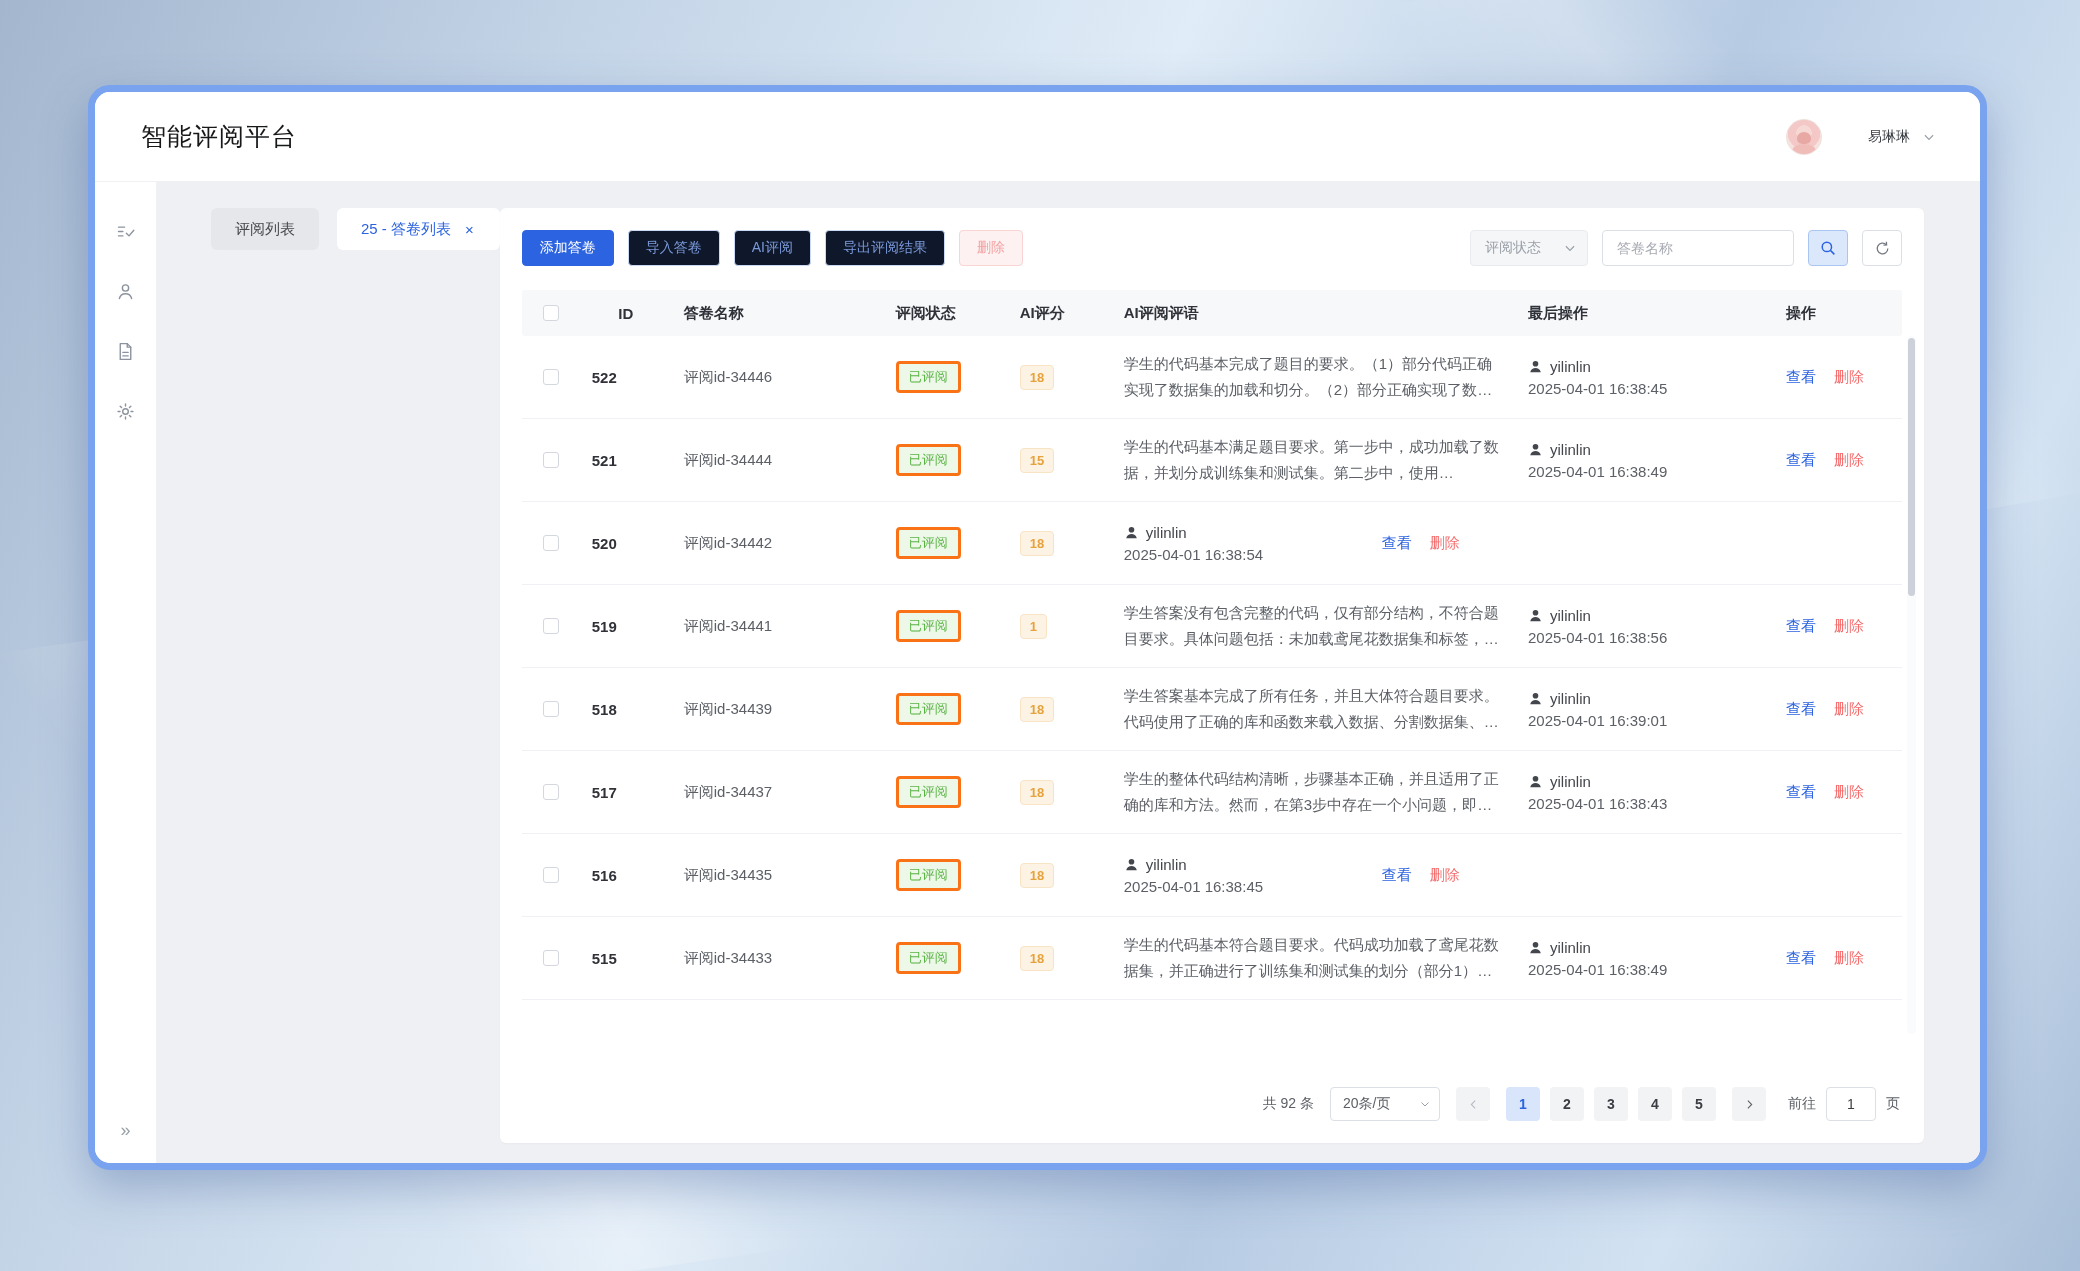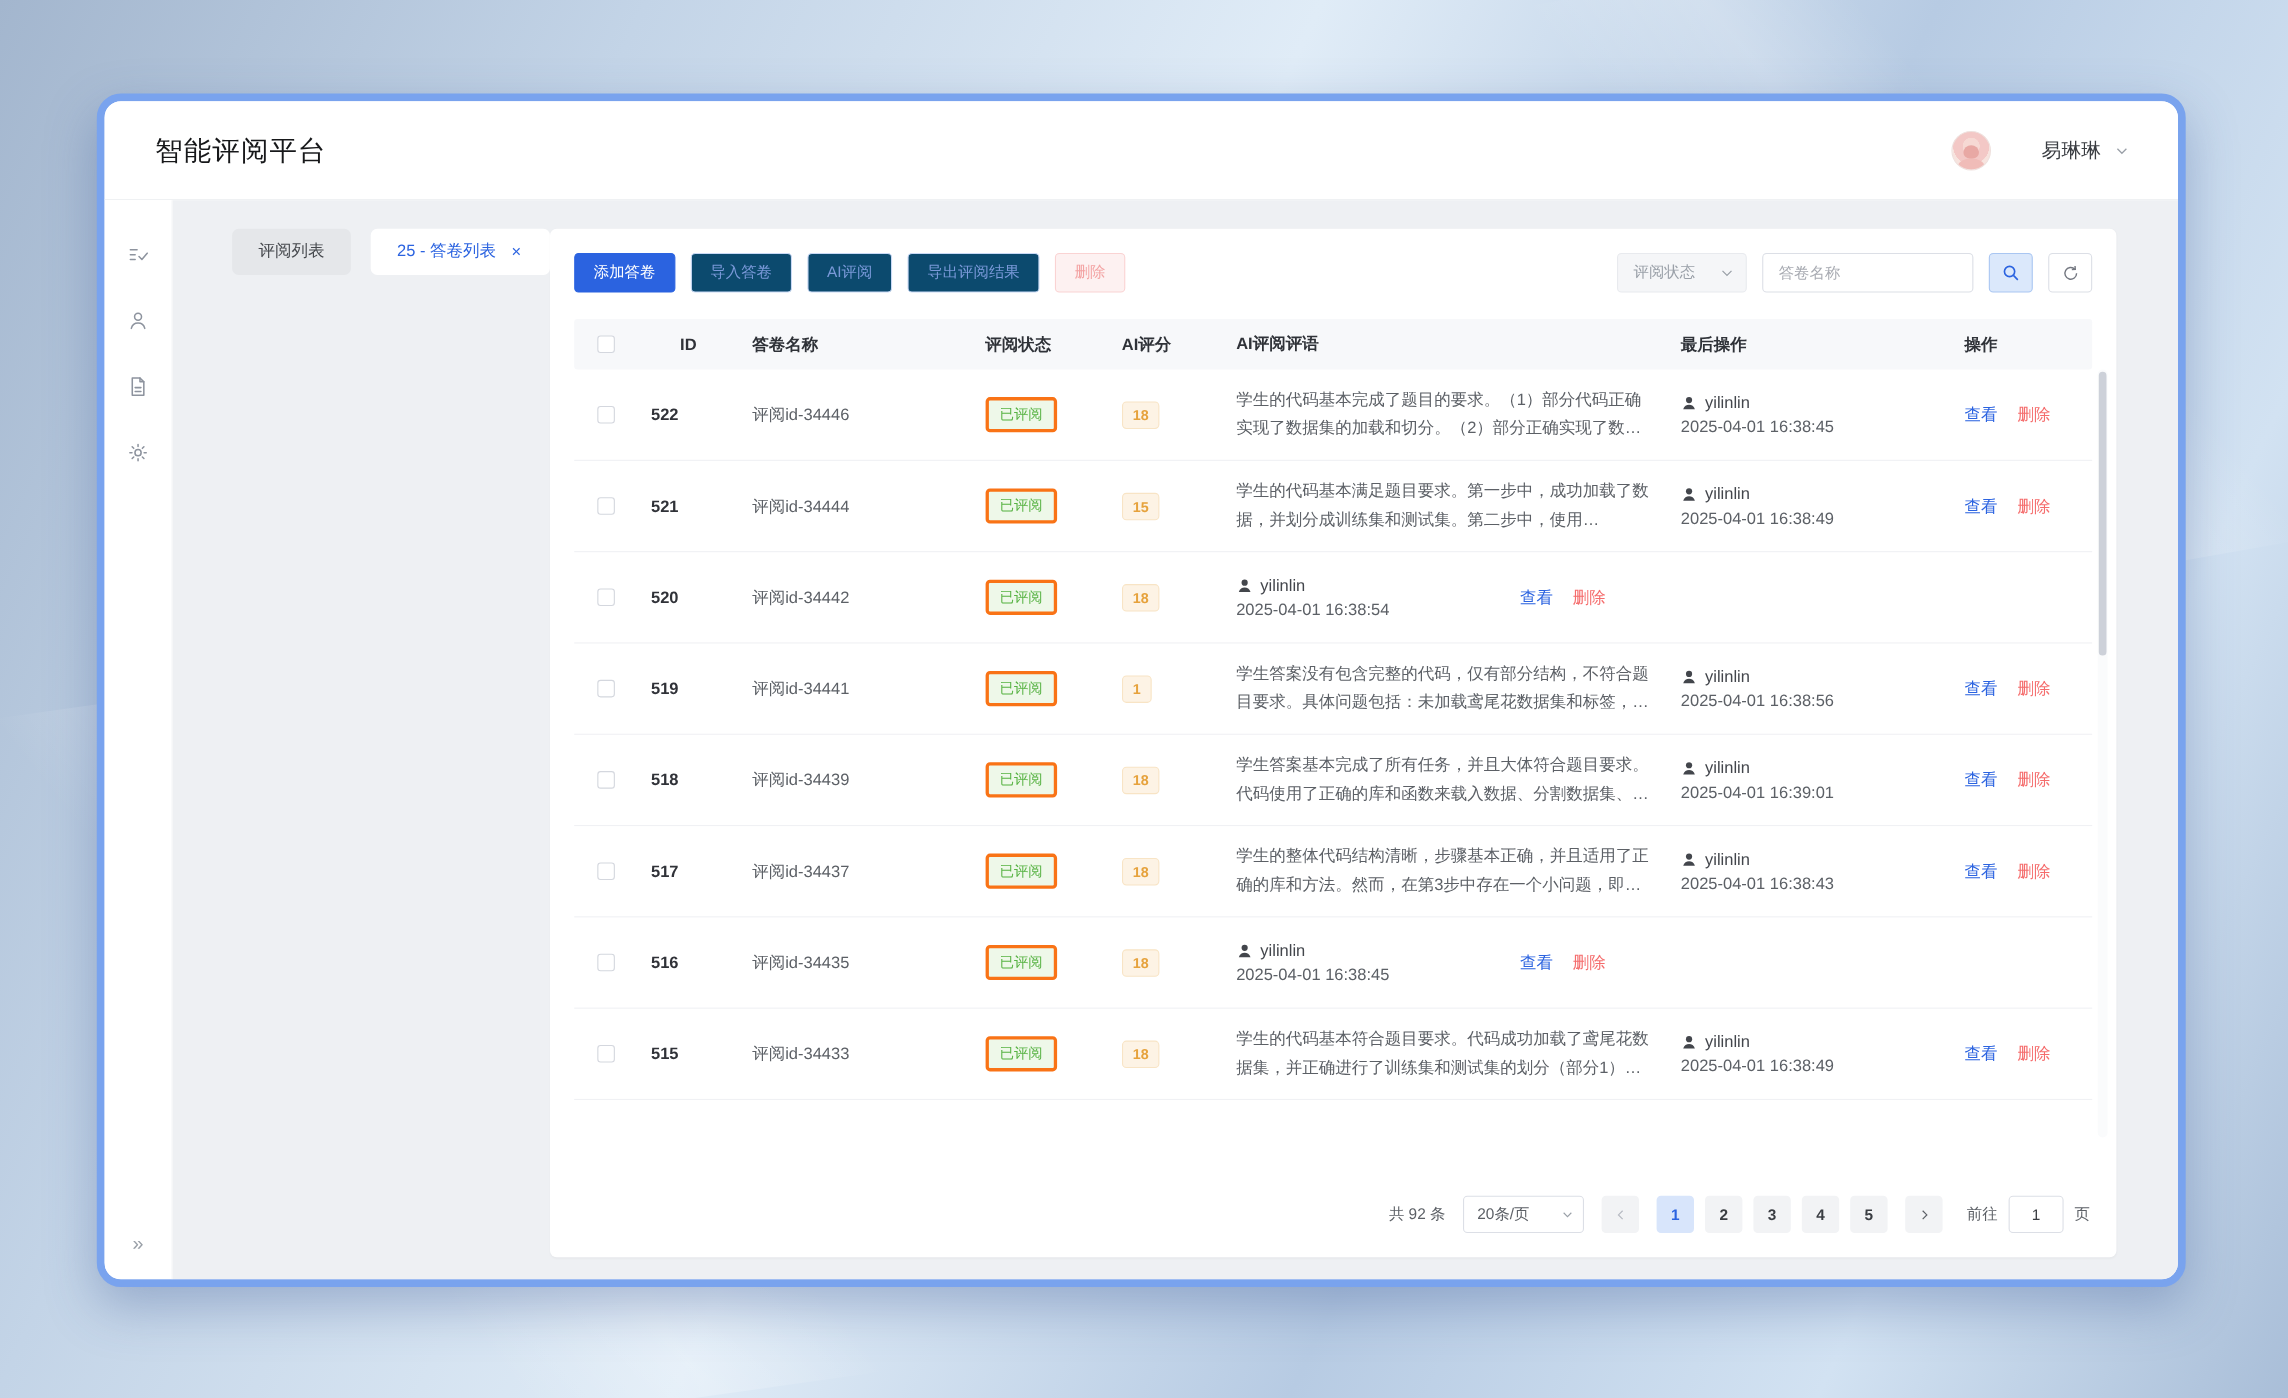--- a/index.html
+++ b/index.html
@@ -27,21 +27,21 @@
     padding:0 44px 0 46px; border-bottom:1px solid #eef0f2; background:#fff; }
   .hd-title{ font-size:25px; font-weight:normal; color:#17181a; letter-spacing:1px; }
   .hd-user{ margin-left:auto; display:flex; align-items:center; gap:12px; cursor:pointer; }
   .avatar{ width:36px; height:36px; border-radius:50%;
     background:radial-gradient(circle at 50% 38%, #f6d9d4 0 28%, #f3c8c6 29% 60%, #f7e3de 61%);
     border:1px solid #eee0dd; position:relative; overflow:hidden;}
   .avatar:after{ content:""; position:absolute; left:50%; top:12px; width:14px; height:12px;
     transform:translateX(-50%); border-radius:50% 50% 40% 40%; background:#e8a8a4;}
   .avatar:before{ content:""; position:absolute; left:50%; bottom:-4px; width:24px; height:14px;
     transform:translateX(-50%); border-radius:50% 50% 0 0; background:#f0bcb8;}
-  .hd-name{ font-size:18px; color:#3a3d42;margin-left:34px; }
+  .hd-name{ font-size:14px; color:#3a3d42;margin-left:34px; }
   .chev{ width:14px; height:14px; stroke:#9aa0a8; fill:none; stroke-width:2; }
 
   
   .bd{ flex:1; display:flex; min-height:0; }
   .side{ flex:0 0 62px; background:#fff; border-right:1px solid #f1f2f4;
     display:flex; flex-direction:column; align-items:center; padding-top:36px; gap:34px; position:relative;}
   .side .nav{ width:26px; height:26px; display:flex; align-items:center; justify-content:center; cursor:pointer;}
   .side svg{ width:21px; height:21px; stroke:#8d939e; fill:none; stroke-width:1.6; stroke-linecap:round; stroke-linejoin:round;}
   .collapse{ position:absolute; bottom:22px; left:0; right:0; text-align:center;
     color:#9aa0a8; font-size:18px; cursor:pointer; }
@@ -55,21 +55,21 @@
   .tab.active{ background:#ffffff; color:#2b63e0; display:flex; align-items:center; gap:12px;}
   .tab .x{ font-size:15px; color:#2b63e0; line-height:1; padding:2px; cursor:pointer;}
 
   
   .card{ background:#fff; border-radius:6px; padding:22px 22px 12px; flex:1;
     display:flex; flex-direction:column; min-height:0; box-shadow:0 1px 2px rgba(0,0,0,.03);}
   .toolbar{ display:flex; align-items:center; gap:14px; margin-bottom:24px;}
   .btn{ height:36px; padding:0 17px; border-radius:4px; font-size:14px; cursor:pointer;
     border:1px solid transparent; display:inline-flex; align-items:center; white-space:nowrap;}
   .btn-primary{ background:#2b63e0; color:#fff; border-color:#2b63e0;}
-  .btn-plain{ background:#0c4a6e; color:#7a99d9; border-color:#c9d9f6;}
+  .btn-plain{ background:#0f172a; color:#7a99d9; border-color:#c9d9f6;}
   .btn-danger{ background:#fdf1f1; color:#f3a2a2; border-color:#fad3d3;}
   .tools-right{ margin-left:auto; display:flex; align-items:center; gap:14px;}
   .sel{ height:36px; width:118px; background:#f5f6f8; border:1px solid #e8eaee; border-radius:4px;
     display:flex; align-items:center; padding:0 10px 0 14px; color:#9aa0a8; font-size:14px; cursor:pointer;}
   .sel .chev{ margin-left:auto; }
   .inp{ height:36px; width:192px; border:1px solid #dcdfe6; border-radius:4px; padding:0 14px;
     font-size:14px; color:#333; outline:none; font-family:inherit;}
   .inp::placeholder{ color:#a8abb2; }
   .icon-btn{ width:40px; height:36px; border-radius:4px; display:flex; align-items:center;
     justify-content:center; cursor:pointer; border:1px solid transparent;}

